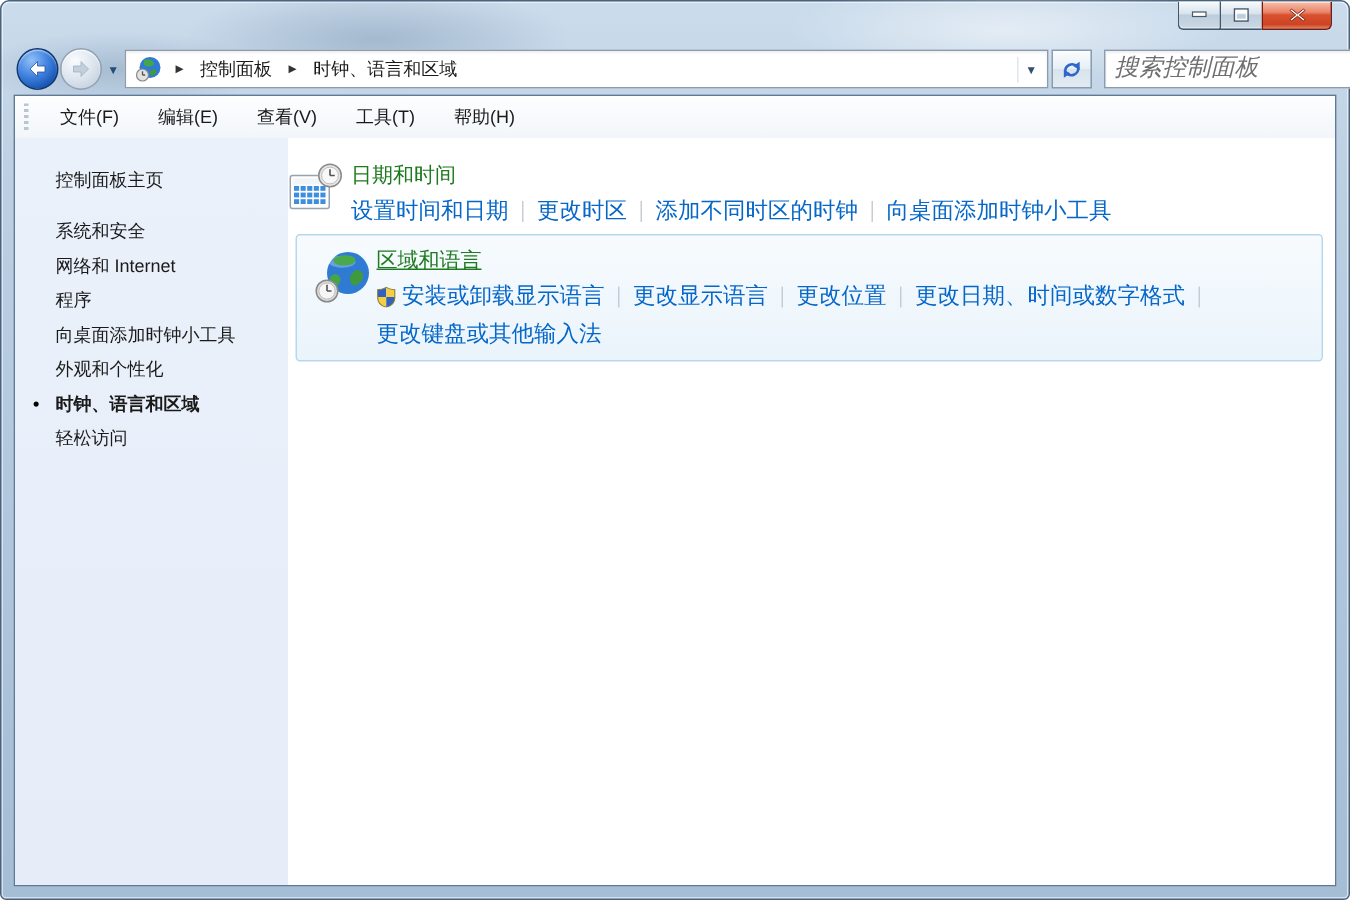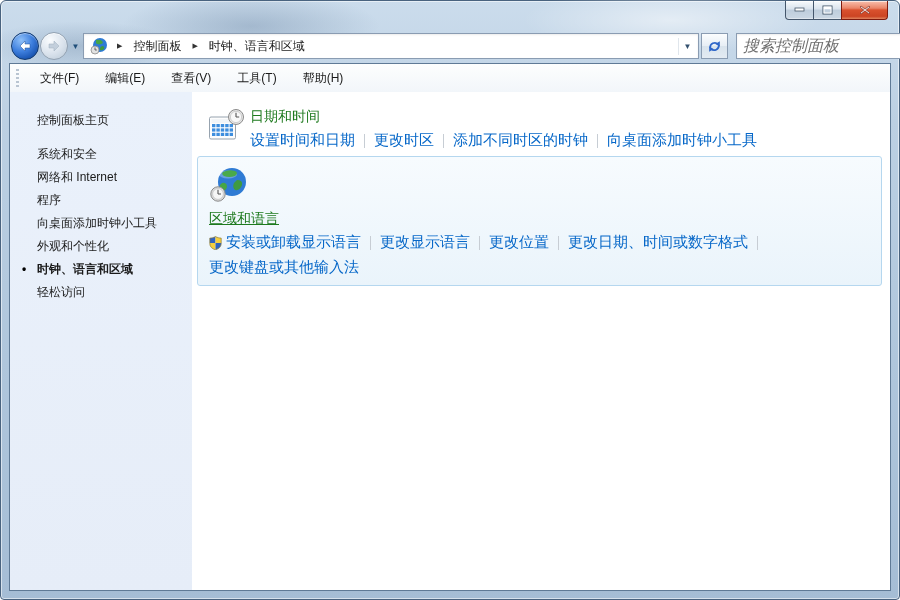--- a/index.html
+++ b/index.html
@@ -97,33 +97,33 @@
     width:182px; flex:0 0 auto;
     background:linear-gradient(180deg,#EAF1FB 0%,#E6EDF8 100%);
     padding-top:18px;
   }
   .side-home { padding:2px 10px 2px 27px; margin-bottom:12px; color:#1A1A1A; cursor:pointer; }
   .side-item { position:relative; height:23px; line-height:23px; padding-left:27px; color:#1A1A1A; cursor:pointer; white-space:nowrap; }
   .side-item.active { font-weight:bold; }
   .side-bullet { position:absolute; left:12px; top:0; font-size:12px; color:#000; }
 
   .main { flex:1; background:#fff; padding-top:14px; position:relative; min-width:0; }
-  .section { display:flex; padding-left:16px; margin-bottom:6px; }
+  .section { display:flex; margin-bottom:6px; }
   .sec-icon { width:42px; flex:0 0 auto; padding-top:2px; }
   .sec-body { padding-top:2px; }
   .sec-title { font-size:14px; color:#1E7A1E; text-decoration:none; display:inline-block; margin-bottom:5px; cursor:pointer; }
   .sec-title:hover, .sec-title.hovered { text-decoration:underline; }
   .links { display:flex; align-items:center; flex-wrap:nowrap; }
   .links a { font-size:15px; color:#0667C8; text-decoration:none; white-space:nowrap; cursor:pointer; }
   .divider { width:1px; height:14px; background:#C7CDD4; margin:0 9px; flex:0 0 auto; }
   .shield { width:13px; height:14px; margin-right:4px; flex:0 0 auto; }
   .section.highlight {
     margin:4px 8px 0 5px; padding:6px 4px 8px 11px;
     background:linear-gradient(180deg,#F7FBFE,#EAF4FB);
-    border:1px solid #B5D7EF; border-radius:3px;flex-direction:column;
+    border:1px solid #B5D7EF; border-radius:3px;
   }
   .row2 { margin-top:6px; }
 </style>
 </head>
 <body>
 
 <div class="window">
   <div class="glass-shade gs1"></div>
   <div class="glass-shade gs2"></div>
   <div class="glass-shade gs3"></div>

